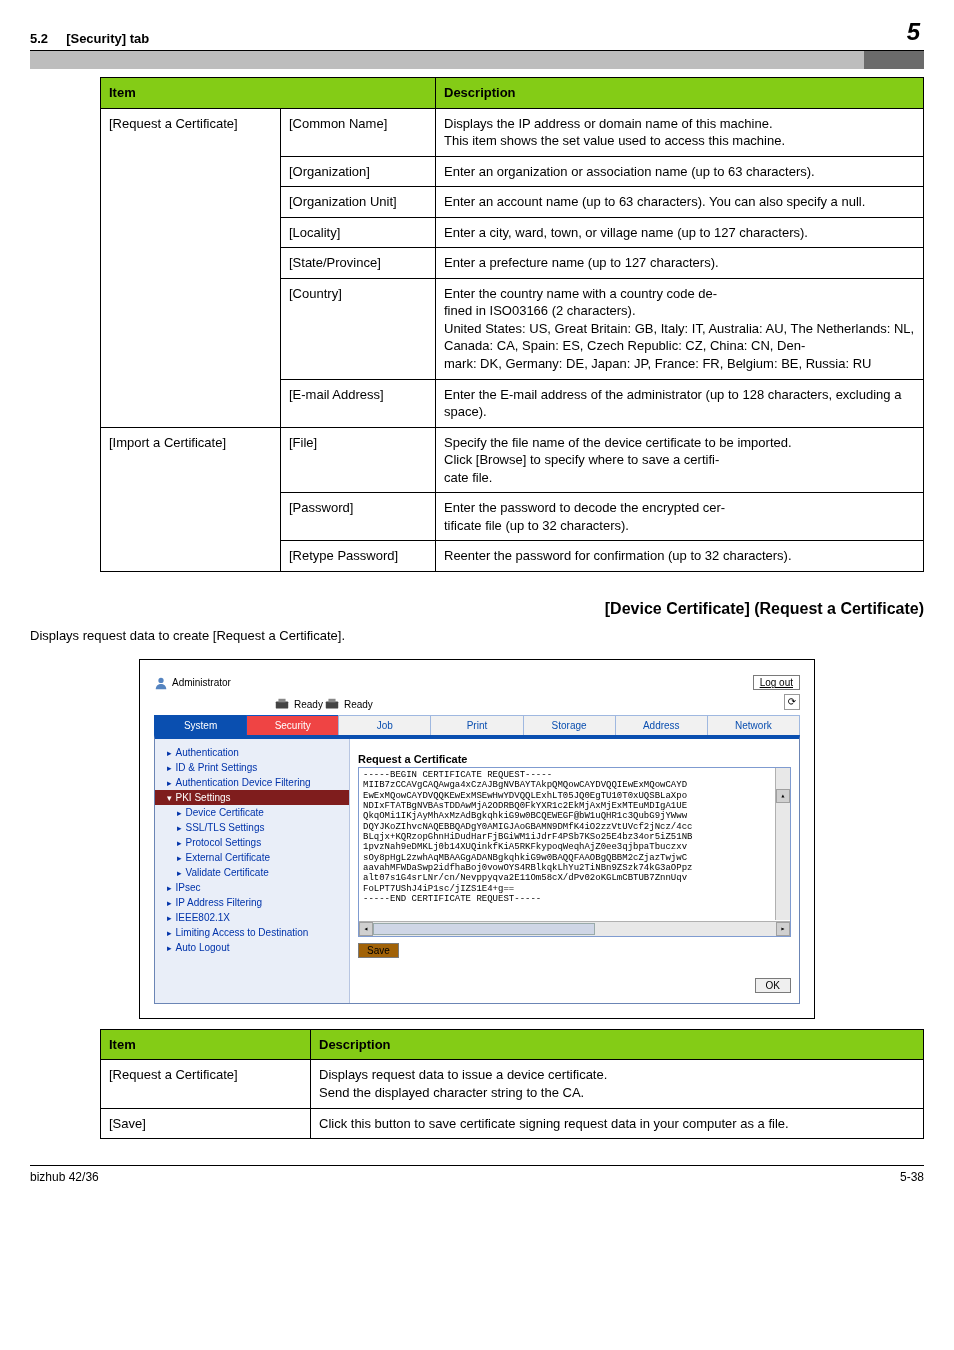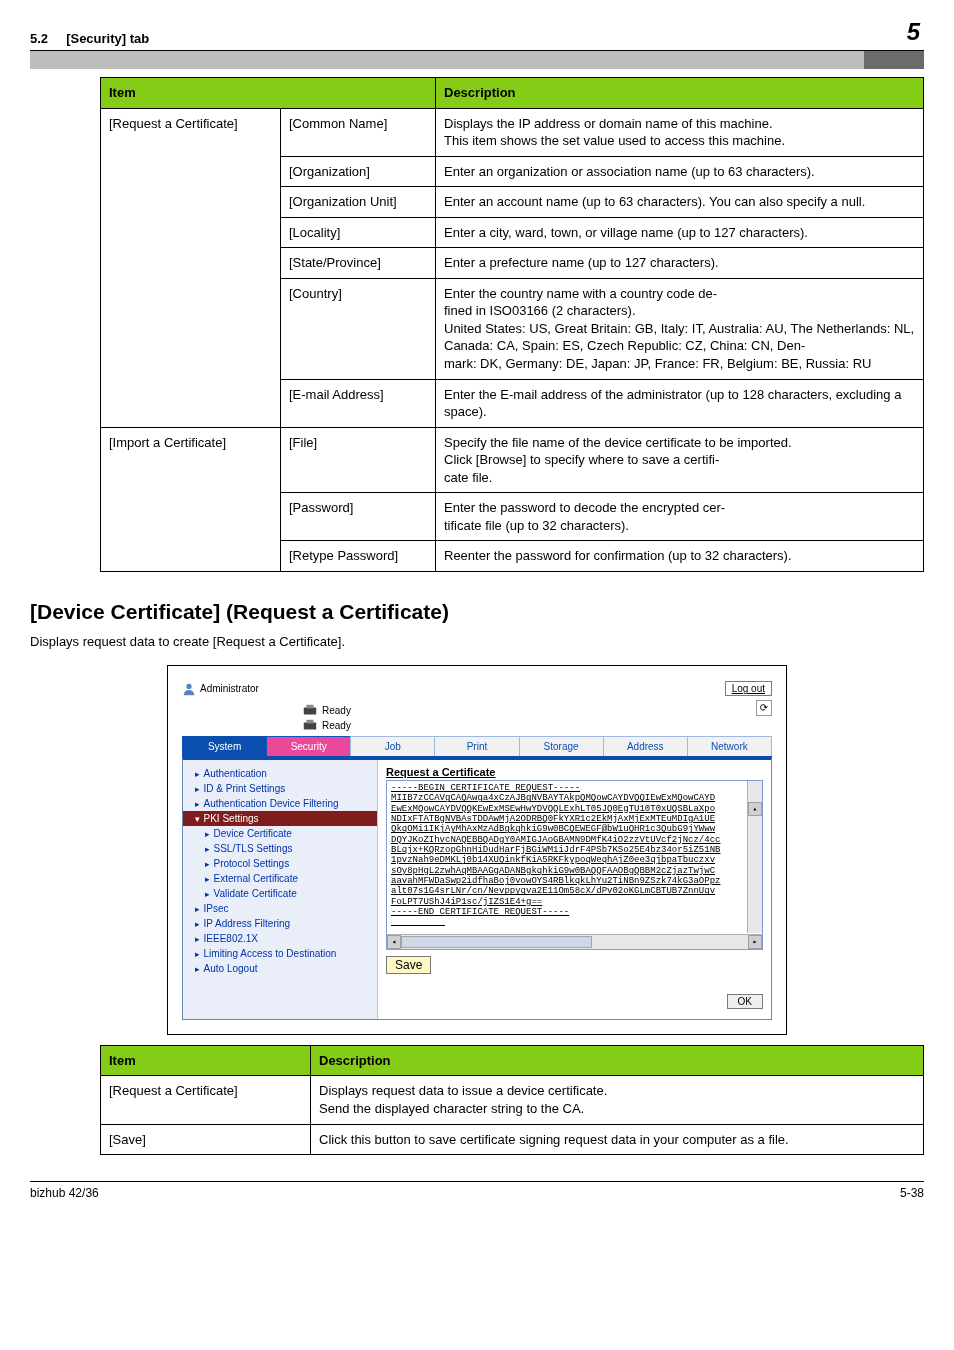--- a/index.html
+++ b/index.html
@@ -36,82 +36,82 @@
   table.spec th { font-weight: bold; background: #84cc16; }
   .tbl1-wrap { padding-left: 70px; margin-top: 8px; }
   .tbl1 col.c1 { width: 180px; }
   .tbl1 col.c2 { width: 155px; }
   .tbl1 col.c3 { width: auto; }
   .tbl3 { margin-top: 14px; }
   .tbl3 col.c1 { width: 210px; }
 
   
   h2.sect-head {
-    font-size: 21px; font-weight: bold; margin: 28px 0 10px 0;
+    font-size: 16px; font-weight: bold; margin: 28px 0 10px 0; text-align: right;
   }
   p.lead { font-size: 13px; margin-bottom: 16px; }
 
   
   .shot-wrap { display:flex; justify-content:center; margin: 6px 0 10px 0; }
   .shot {
-    width: 620px; border: 1px solid #000; padding: 12px 14px 14px 14px;
+    width: 676px; border: 1px solid #000; padding: 12px 14px 14px 14px;
     font-size: 10px; background:#fff;
   }
   .shot-top { display:flex; justify-content:space-between; align-items:center; height:22px; }
   .admin-label { display:flex; align-items:center; gap:4px; font-size:10px; }
   .admin-label svg { width:14px; height:14px; }
   .logout { border:1px solid #7a7a7a; font-size:10px; padding:1px 6px; text-decoration: underline; color:#000; background:#fff; }
-  .ready-block { display:flex; flex-direction:column; gap:1px; margin:4px 0 3px 120px; }
+  .ready-block { display:flex; flex-direction:row; gap:1px; margin:4px 0 3px 120px; }
   .ready-row { display:flex; align-items:center; gap:4px; font-size:10px; }
   .ready-row svg { width:16px; height:14px; }
   .refresh-ico { width:16px; height:16px; border:1px solid #999; display:flex; align-items:center; justify-content:center; font-size:10px; }
 
   
   .tabs { display:flex; width:100%; }
   .tab {
     flex:1; text-align:center; padding:4px 0; font-size:10px;
     color:#0a4fb0; background:#f1f1f1; border:1px solid #9fb8e0; border-bottom:none;
     position:relative;
   }
   .tab.active { background:#0a4fb0; color:#fff; border-color:#0a4fb0; }
-  .tab.security { background:#ec4899; color:#fff; border-color:#0e55c2; }
+  .tab.security { background:#ef4444; color:#fff; border-color:#0e55c2; }
   .tabs .tab + .tab { margin-left:-1px; }
 
   
   .pane { display:flex; border:1px solid #6b85b5; border-top:4px solid #0a4fb0; }
   .sidebar {
     width: 195px; background:#e9eef8; border-right:1px solid #b8c6e2;
     padding: 6px 0 10px 0;
   }
   .side-item {
     font-size:10px; color:#0033aa; padding:2px 6px 2px 12px;
     white-space:nowrap;
   }
   .side-item::before {
     content:"▸"; font-size:9px; color:#0033aa; margin-right:4px;
   }
   .side-item.active { background:#7f1d1d; color:#fff; }
   .side-item.active::before { color:#fff; content:"▾"; }
   .side-sub { padding-left:22px; }
 
-  .contentp { flex:1; padding:6px 8px 10px 8px;text-decoration:underline; }
+  .contentp { flex:1; padding:14px 8px 10px 8px; }
   .contentp h4 { font-size:11px; font-weight:bold; margin-bottom:2px; }
   .cert-box {
     width:100%; height:170px; border:1px solid #7f9bd0;
     font-family: "Courier New", monospace; font-size:9px; line-height:1.15;
     padding:2px 18px 2px 4px; overflow:hidden; white-space:pre; color:#000;
     position:relative; background:#fff;
   }
   .cert-scroll { position:absolute; top:0; right:0; bottom:16px; width:15px; background:#e8e8e8; border-left:1px solid #b0b0b0;}
   .cert-scroll .ar { height:14px; background:#d0d0d0; border:1px solid #a0a0a0; font-size:8px; text-align:center; line-height:12px;}
   .cert-hscroll { position:absolute; left:0; right:0; bottom:0; height:15px; background:#e8e8e8; border-top:1px solid #b0b0b0; display:flex;}
   .cert-hscroll .ar { width:14px; background:#d0d0d0; border:1px solid #a0a0a0; font-size:8px; text-align:center; line-height:12px;}
   .cert-hscroll .track { flex:1; position:relative;}
   .cert-hscroll .thumb { position:absolute; left:0; top:1px; bottom:1px; width:55%; background:#cfd6e6; border:1px solid #9aa;}
-  .save-btn { margin-top:6px; font-size:12px; padding:1px 8px; border:1px solid #7a7a7a; background:#fef9c3; }
+  .save-btn { margin-top:6px; font-size:10px; padding:1px 8px; border:1px solid #7a7a7a; background:#a16207; }
   .ok-btn { float:right; margin-top:18px; font-size:10px; padding:1px 10px; border:1px solid #7a7a7a; background:#efefef;}
 
   
   .page-footer {
     display:flex; justify-content:space-between; border-top:1px solid #000;
     margin-top:26px; padding-top:4px; font-size:12px;
   }
 </style>
 </head>
 <body>

